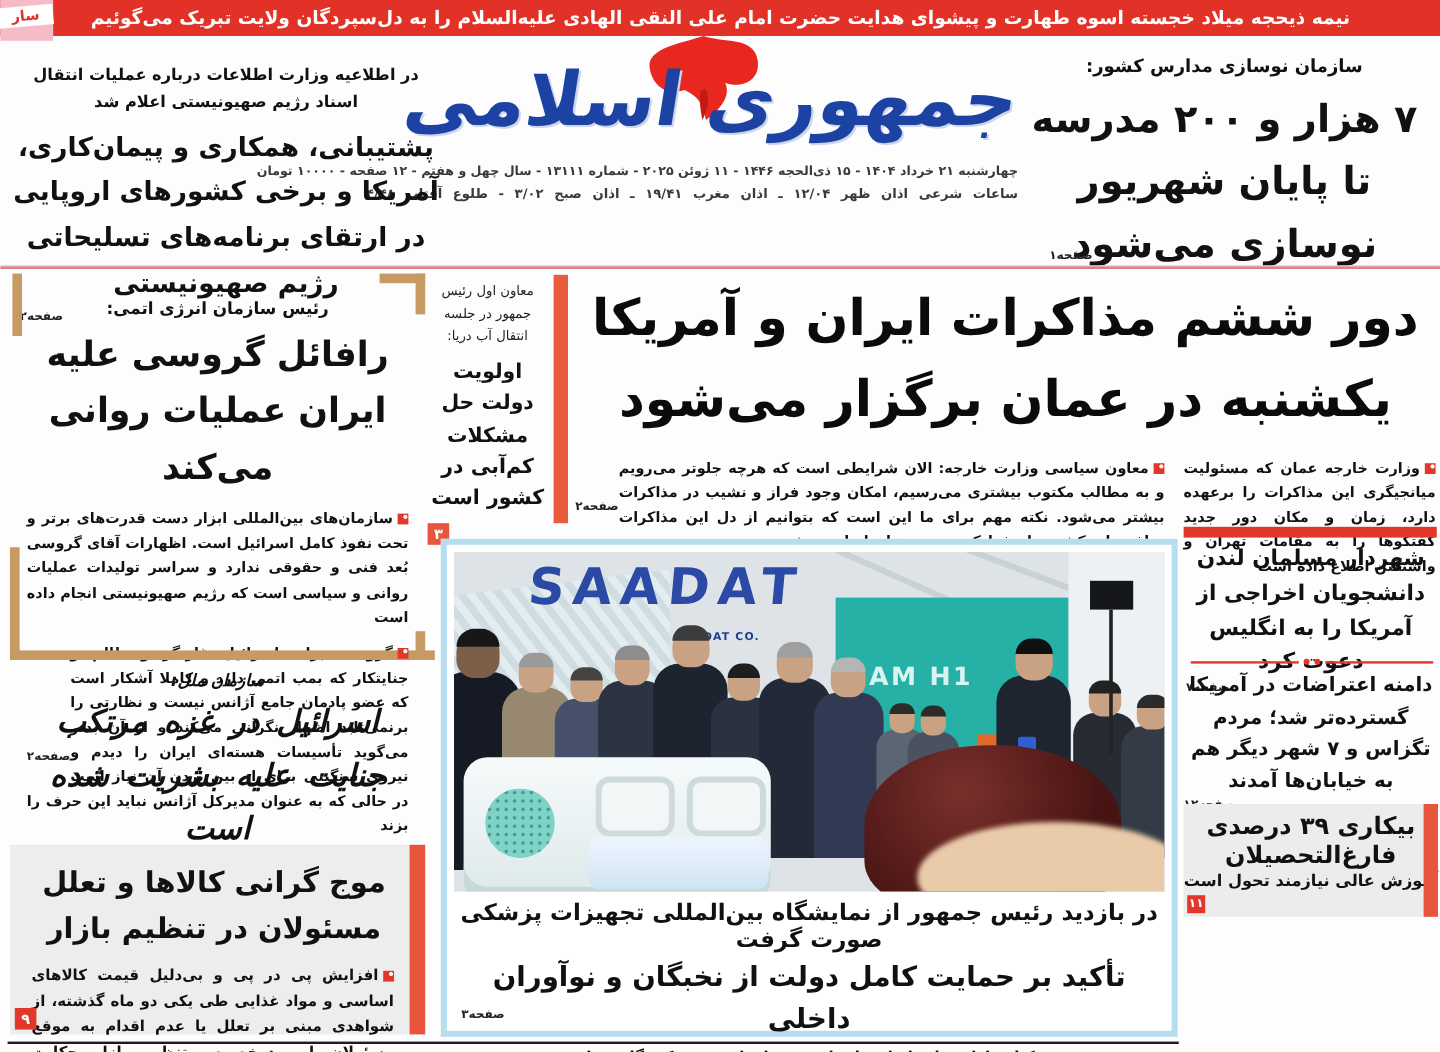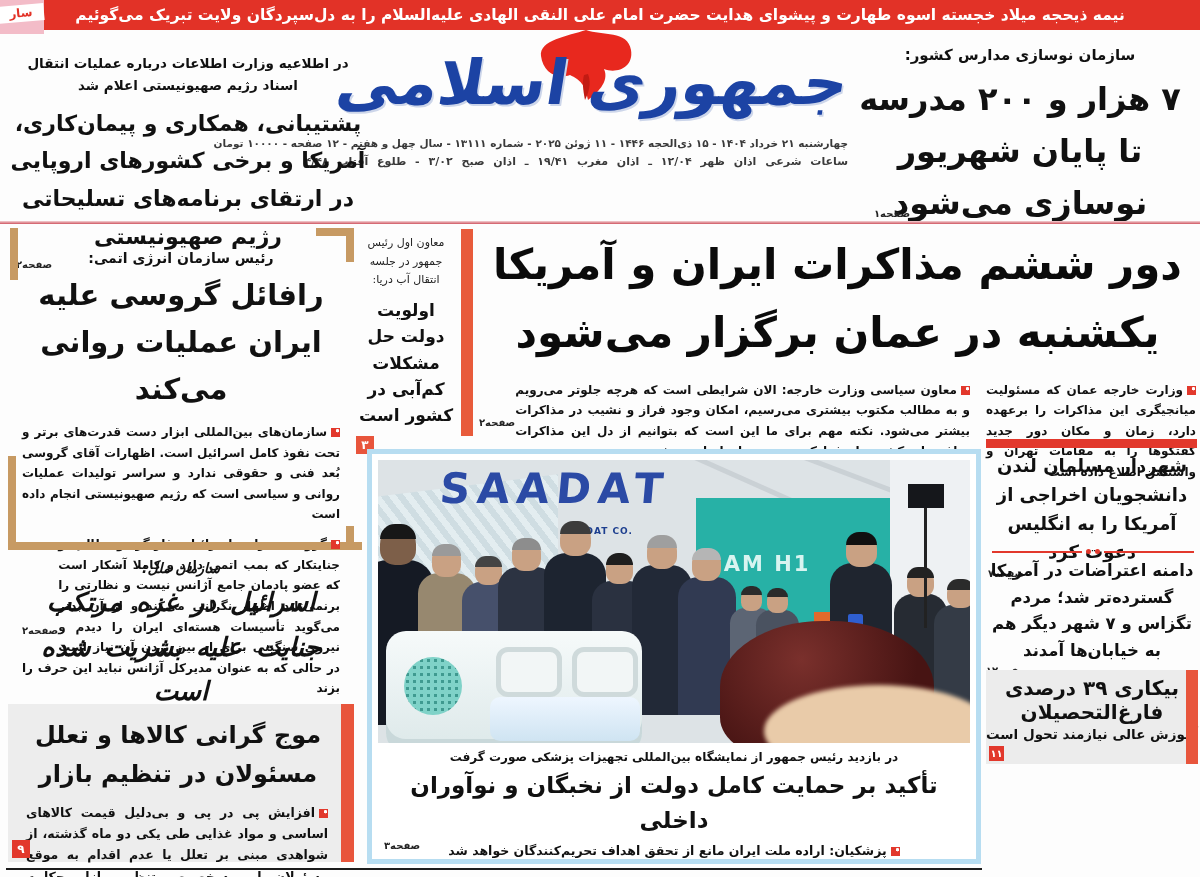--- a/index.html
+++ b/index.html
@@ -102,21 +102,21 @@
        background:#f2f6f6;border:5px solid #cfdadb;}
   .inc-p2{position:absolute;left:186px;top:16px;width:56px;height:40px;border-radius:12px;
        background:#f2f6f6;border:5px solid #cfdadb;}
   .inc-glow{position:absolute;left:104px;top:66px;width:150px;height:44px;border-radius:10px;
        background:linear-gradient(#eef6ff,#cfe4f2);}
   .dev{position:absolute;right:36px;bottom:-16px;width:214px;height:138px;border-radius:48% 48% 30% 30%;
        background:radial-gradient(circle at 38% 28%,#7a302c,#471413 70%);}
   .blob{position:absolute;right:-24px;bottom:-34px;width:230px;height:92px;border-radius:50%;
        background:#e9cba9;filter:blur(2px);}
   .photo-caption{position:absolute;top:296px;left:6px;width:592px;text-align:center;}
-  .cap-kicker{font-size:12px;font-weight:bold;}
+  .cap-kicker{font-size:19px;font-weight:bold;}
   .cap-hl{font-size:23px;font-weight:bold;line-height:1.5;margin-top:4px;}
   .cap-bullet{font-size:12.5px;font-weight:bold;margin-top:6px;}
   .photo-pageref{position:absolute;left:12px;bottom:8px;}
   
   .london{position:absolute;top:452px;left:986px;width:212px;text-align:center;}
   .london .hl{font-size:18px;font-weight:bold;line-height:1.6;}
   .london .pageref{position:absolute;left:2px;bottom:-12px;}
   .rail-div{position:absolute;top:549px;left:992px;width:202px;display:flex;align-items:center;gap:4px;}
   .rail-div .line{flex:1;height:2px;background:#e2382c;}
   .rail-div .dot{width:5px;height:5px;border-radius:50%;background:#e2382c;}

